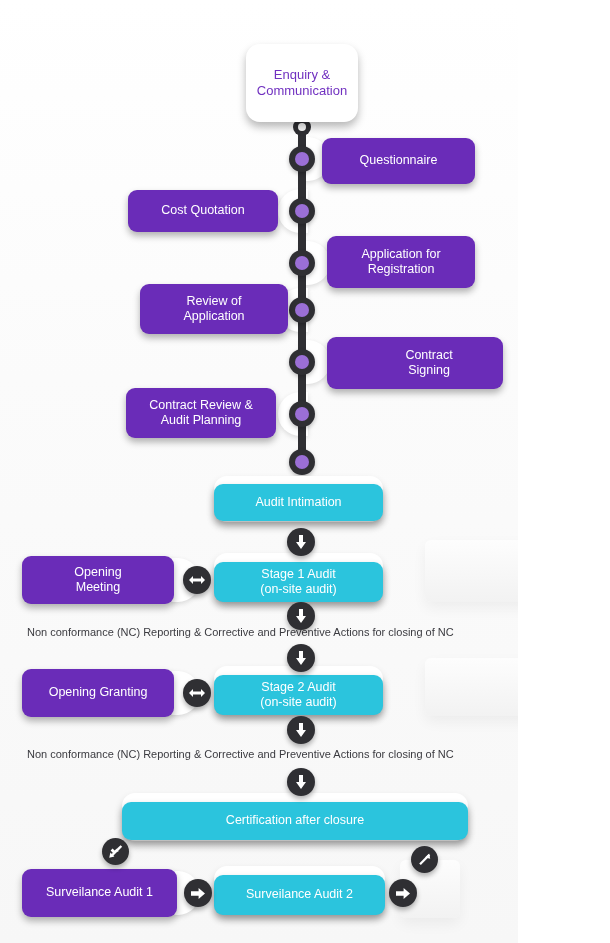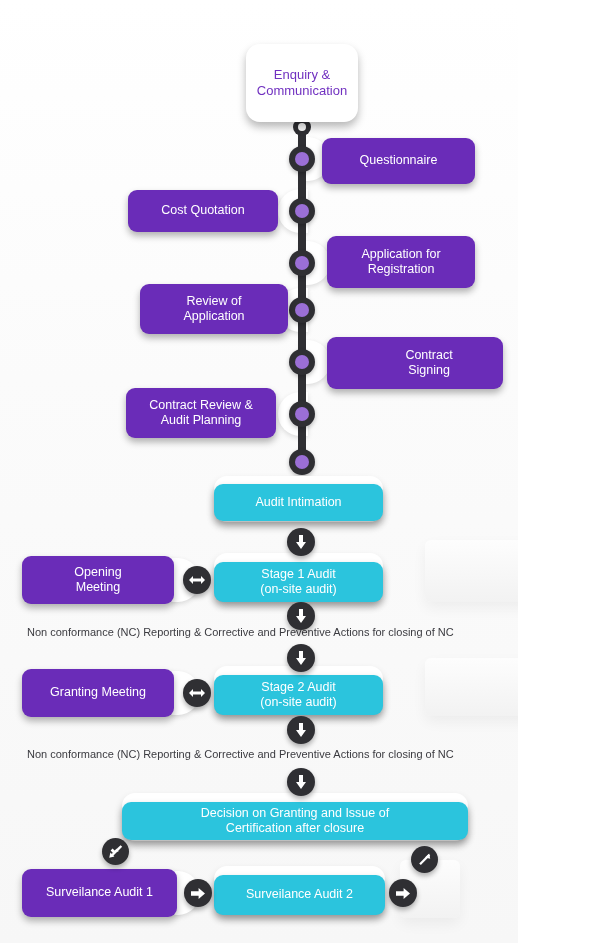--- a/index.html
+++ b/index.html
@@ -157,21 +157,21 @@
   <div class="caption" style="left:27px;top:626px;">Non conformance (NC) Reporting &amp; Corrective and Preventive Actions for closing of NC</div>
 
   <div class="badge" style="left:287px;top:644px;width:28px;height:28px;">
     <svg width="14" height="16" viewBox="0 0 14 16" aria-hidden="true">
       <path d="M5 1 h4 v7 h3 L7 15 L2 8 h3 z" fill="#ffffff"></path>
     </svg>
   </div>
 
   <div class="notch right" style="left:170px;top:671px;"></div>
   <div class="box purple" style="left:22px;top:669px;width:152px;height:48px;">
-    <span>Granting Meeting</span>
+    <span>Opening Granting</span>
   </div>
 
   <div class="badge" style="left:183px;top:679px;width:28px;height:28px;">
     <svg width="18" height="12" viewBox="0 0 18 12" aria-hidden="true">
       <path d="M1 6 L5 2 v2.4 h8 V2 L17 6 L13 10 V7.6 H5 V10 z" fill="#ffffff"></path>
     </svg>
   </div>
 
   <div class="lip" style="left:214px;top:666px;width:169px;height:48px;"></div>
   <div class="box cyan" style="left:214px;top:675px;width:169px;height:40px;flex-direction:column;">
@@ -188,21 +188,20 @@
   <div class="caption" style="left:27px;top:748px;">Non conformance (NC) Reporting &amp; Corrective and Preventive Actions for closing of NC</div>
 
   <div class="badge" style="left:287px;top:768px;width:28px;height:28px;">
     <svg width="14" height="16" viewBox="0 0 14 16" aria-hidden="true">
       <path d="M5 1 h4 v7 h3 L7 15 L2 8 h3 z" fill="#ffffff"></path>
     </svg>
   </div>
 
   <div class="lip" style="left:122px;top:793px;width:346px;height:48px;"></div>
   <div class="box cyan" style="left:122px;top:802px;width:346px;height:38px;flex-direction:column;">
-    <span>Decision on Granting and Issue of</span>
     <span>Certification after closure</span>
   </div>
 
   <div class="badge" style="left:102px;top:838px;width:27px;height:27px;">
     <svg width="15" height="15" viewBox="0 0 15 15" aria-hidden="true">
       <path d="M13 1 L8.8 5.2 l2 2 L5 9 l-2.4 -2.4 L4.6 4.6 l2 2 z" fill="#ffffff"></path>
       <path d="M12.6 1.2 L3.2 10.6 l1.6 1.6 L14.2 2.8 z" fill="#ffffff"></path>
       <path d="M1.2 13.8 l1.2 -5.2 l4 4 z" fill="#ffffff"></path>
     </svg>
   </div>

